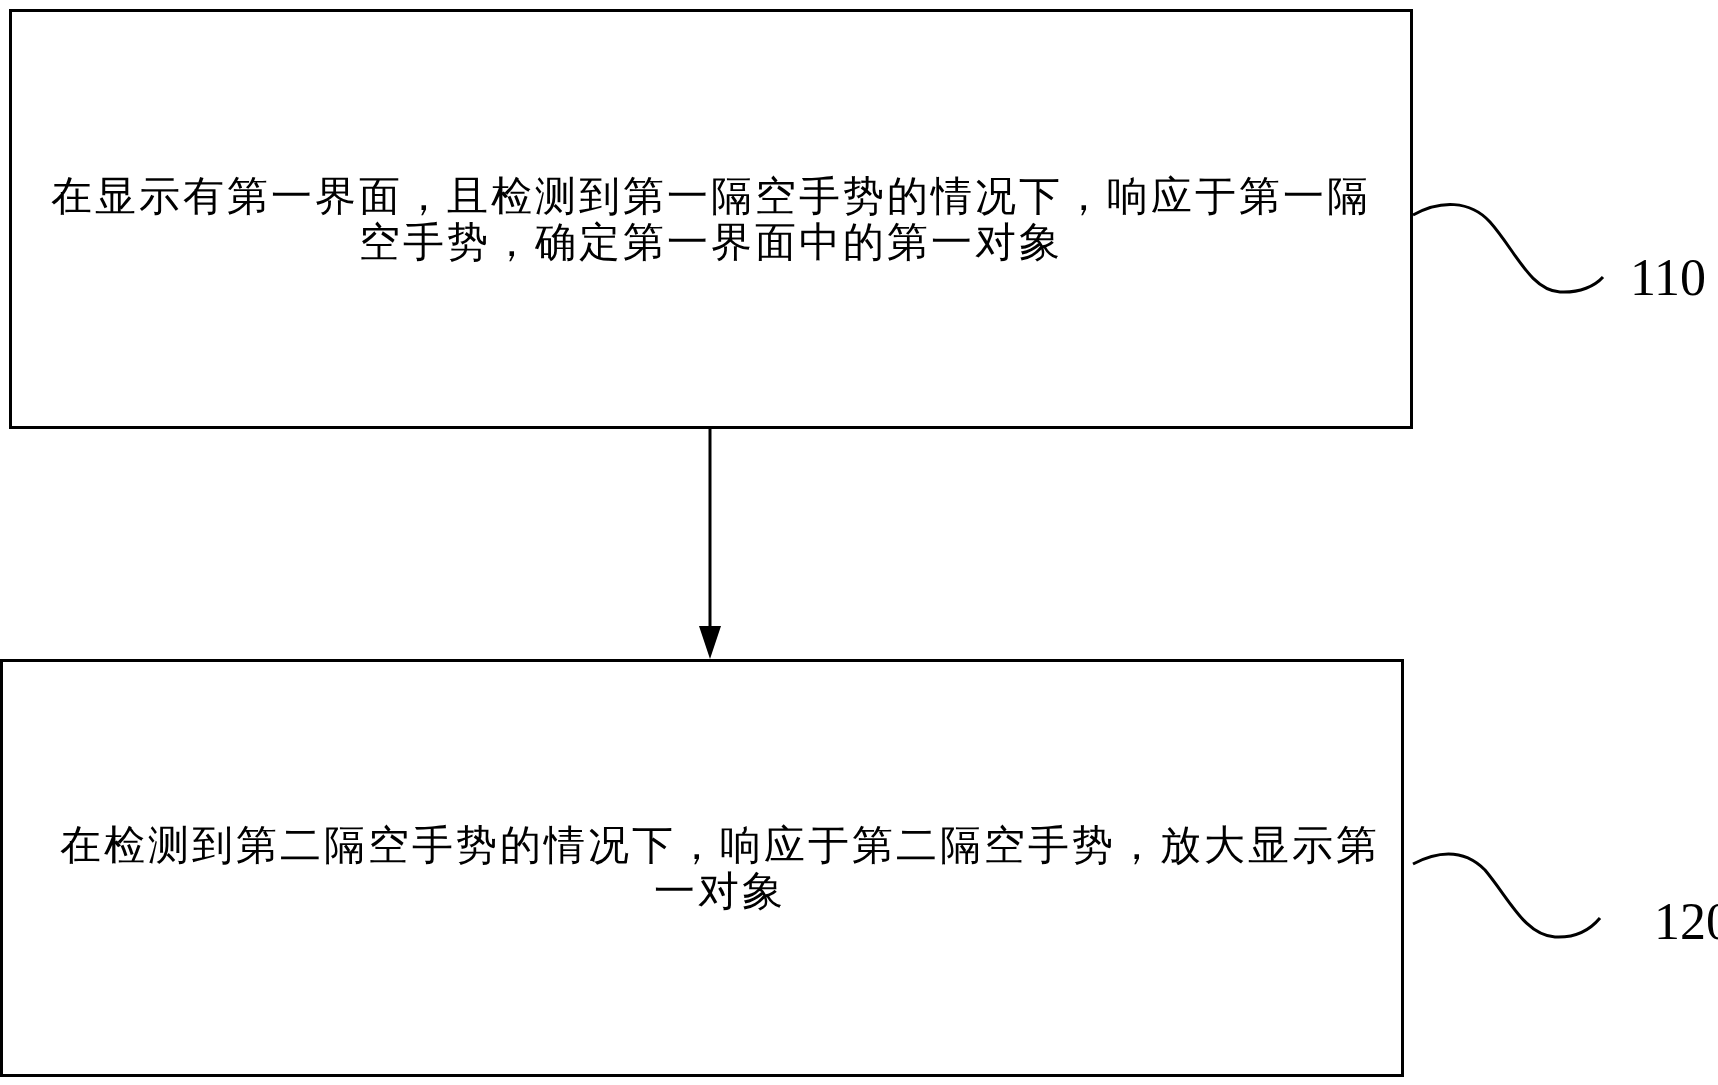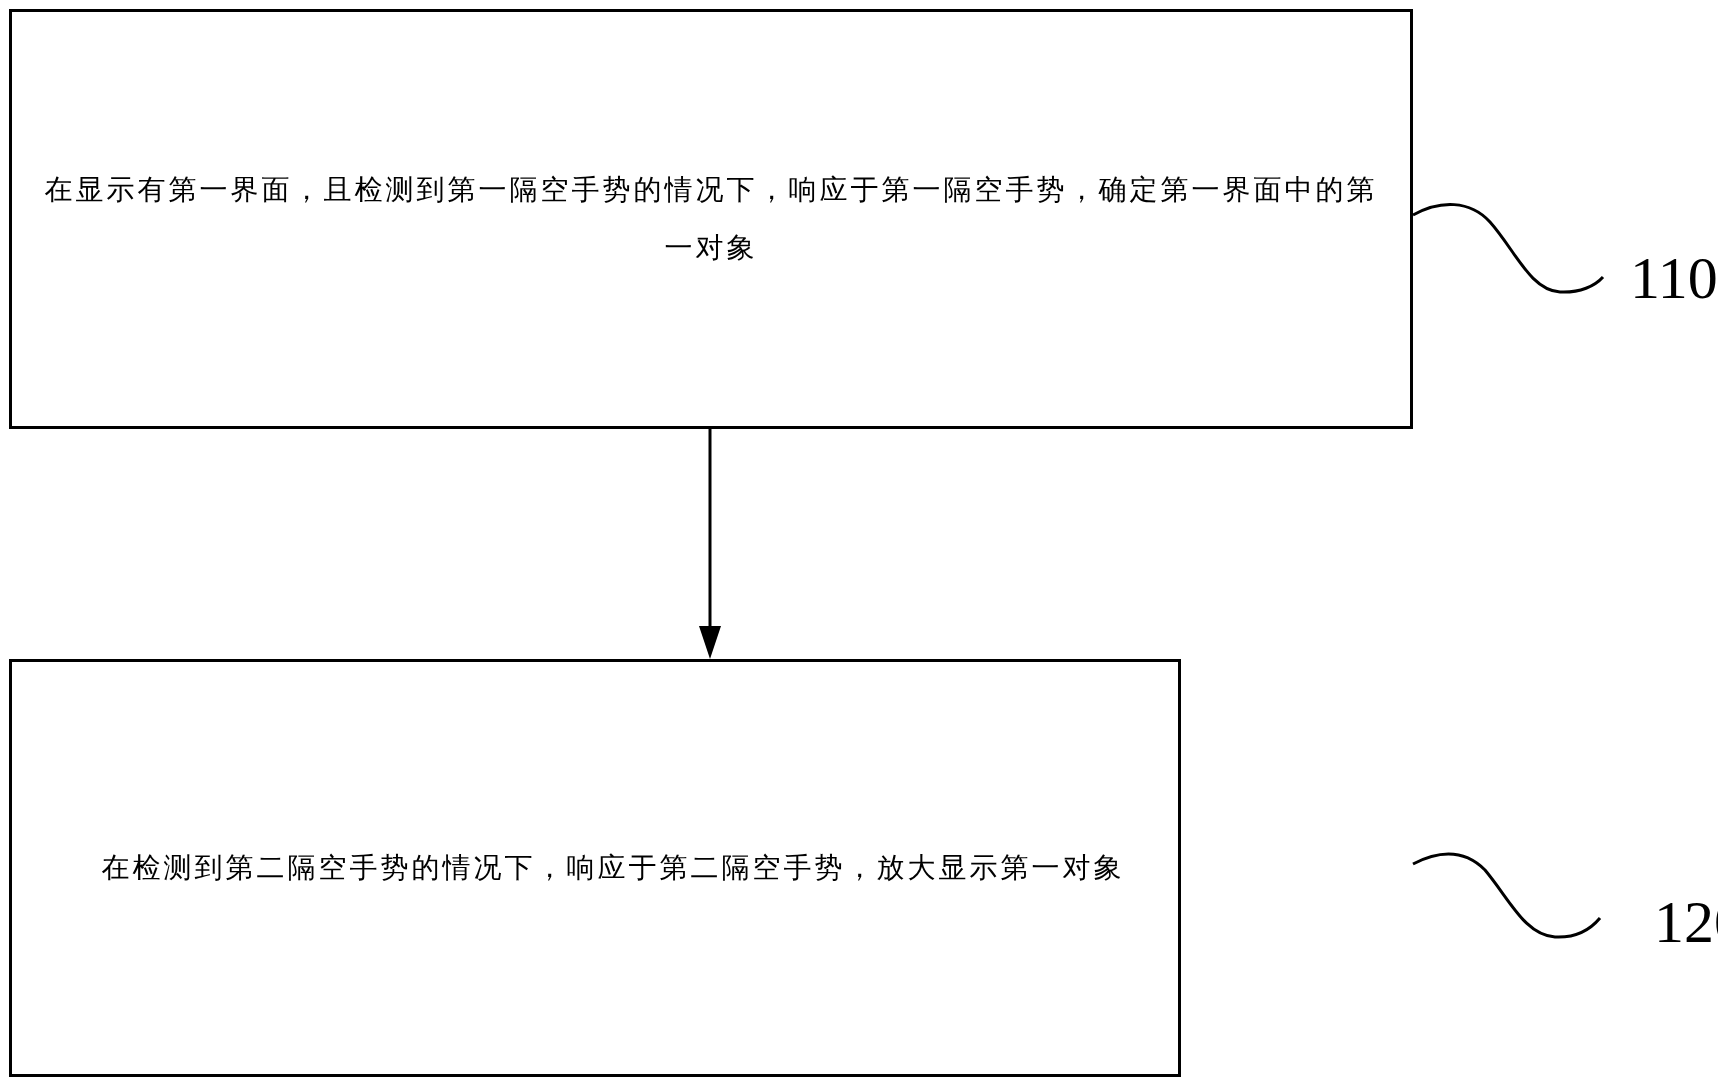--- a/index.html
+++ b/index.html
@@ -4,28 +4,28 @@
 <style>
   html, body { margin: 0; padding: 0; background: #ffffff; }
   body { width: 1718px; height: 1085px; position: relative; overflow: hidden;
          font-family: "DejaVu Serif", "Liberation Serif", serif; color: #000; }
   .box {
     position: absolute; box-sizing: border-box;
     border: 3px solid #000; background: #fff;
     display: flex; align-items: center; justify-content: center;
   }
   .box-text {
-    text-align: center; font-size: 28px; line-height: 58px;
+    text-align: center; font-size: 41px; line-height: 46px;
     letter-spacing: 3px; width: 1360px;
   }
   #box1 { left: 9px; top: 9px; width: 1404px; height: 420px; }
-  #box2 { left: 9px; top: 659px; width: 1172px; height: 418px; padding-left: 36px; }
+  #box2 { left: 0; top: 659px; width: 1404px; height: 418px; padding-left: 36px; }
   .label {
     position: absolute; font-family: "Liberation Serif", "DejaVu Serif", serif;
-    font-size: 60px; line-height: 52px;
+    font-size: 52px; line-height: 52px;
   }
   #label1 { left: 1630px; top: 252px; }
   #label2 { left: 1630px; top: 896px; margin-left: 24px; }
   svg.overlay { position: absolute; left: 0; top: 0; }
 </style>
 </head>
 <body>
 
 <div class="box" id="box1">
   <div class="box-text">在显示有第一界面，且检测到第一隔空手势的情况下，响应于第一隔空手势，确定第一界面中的第一对象</div>

